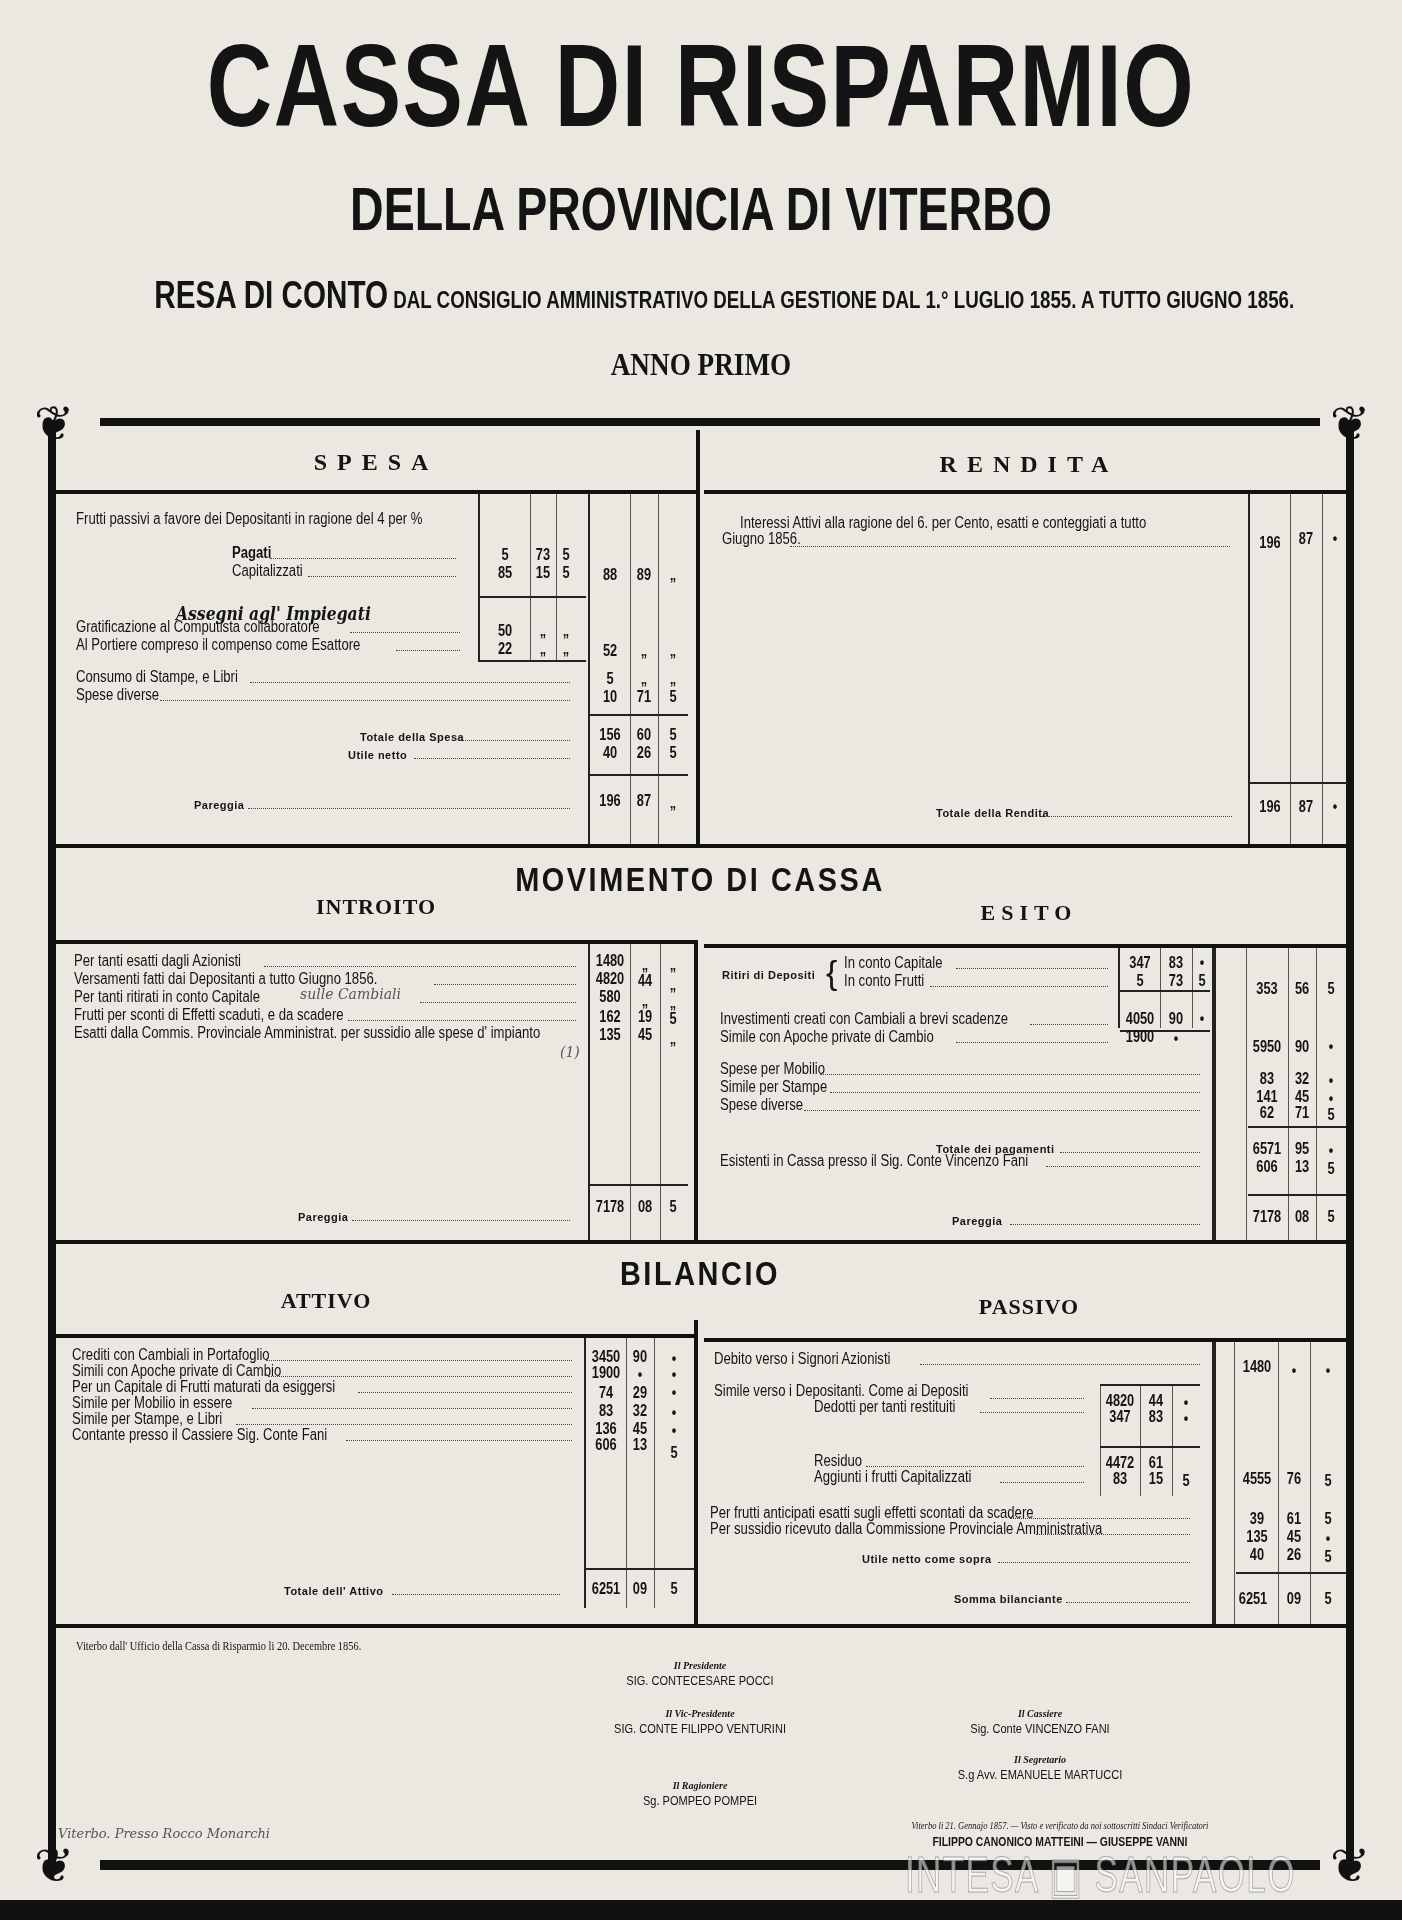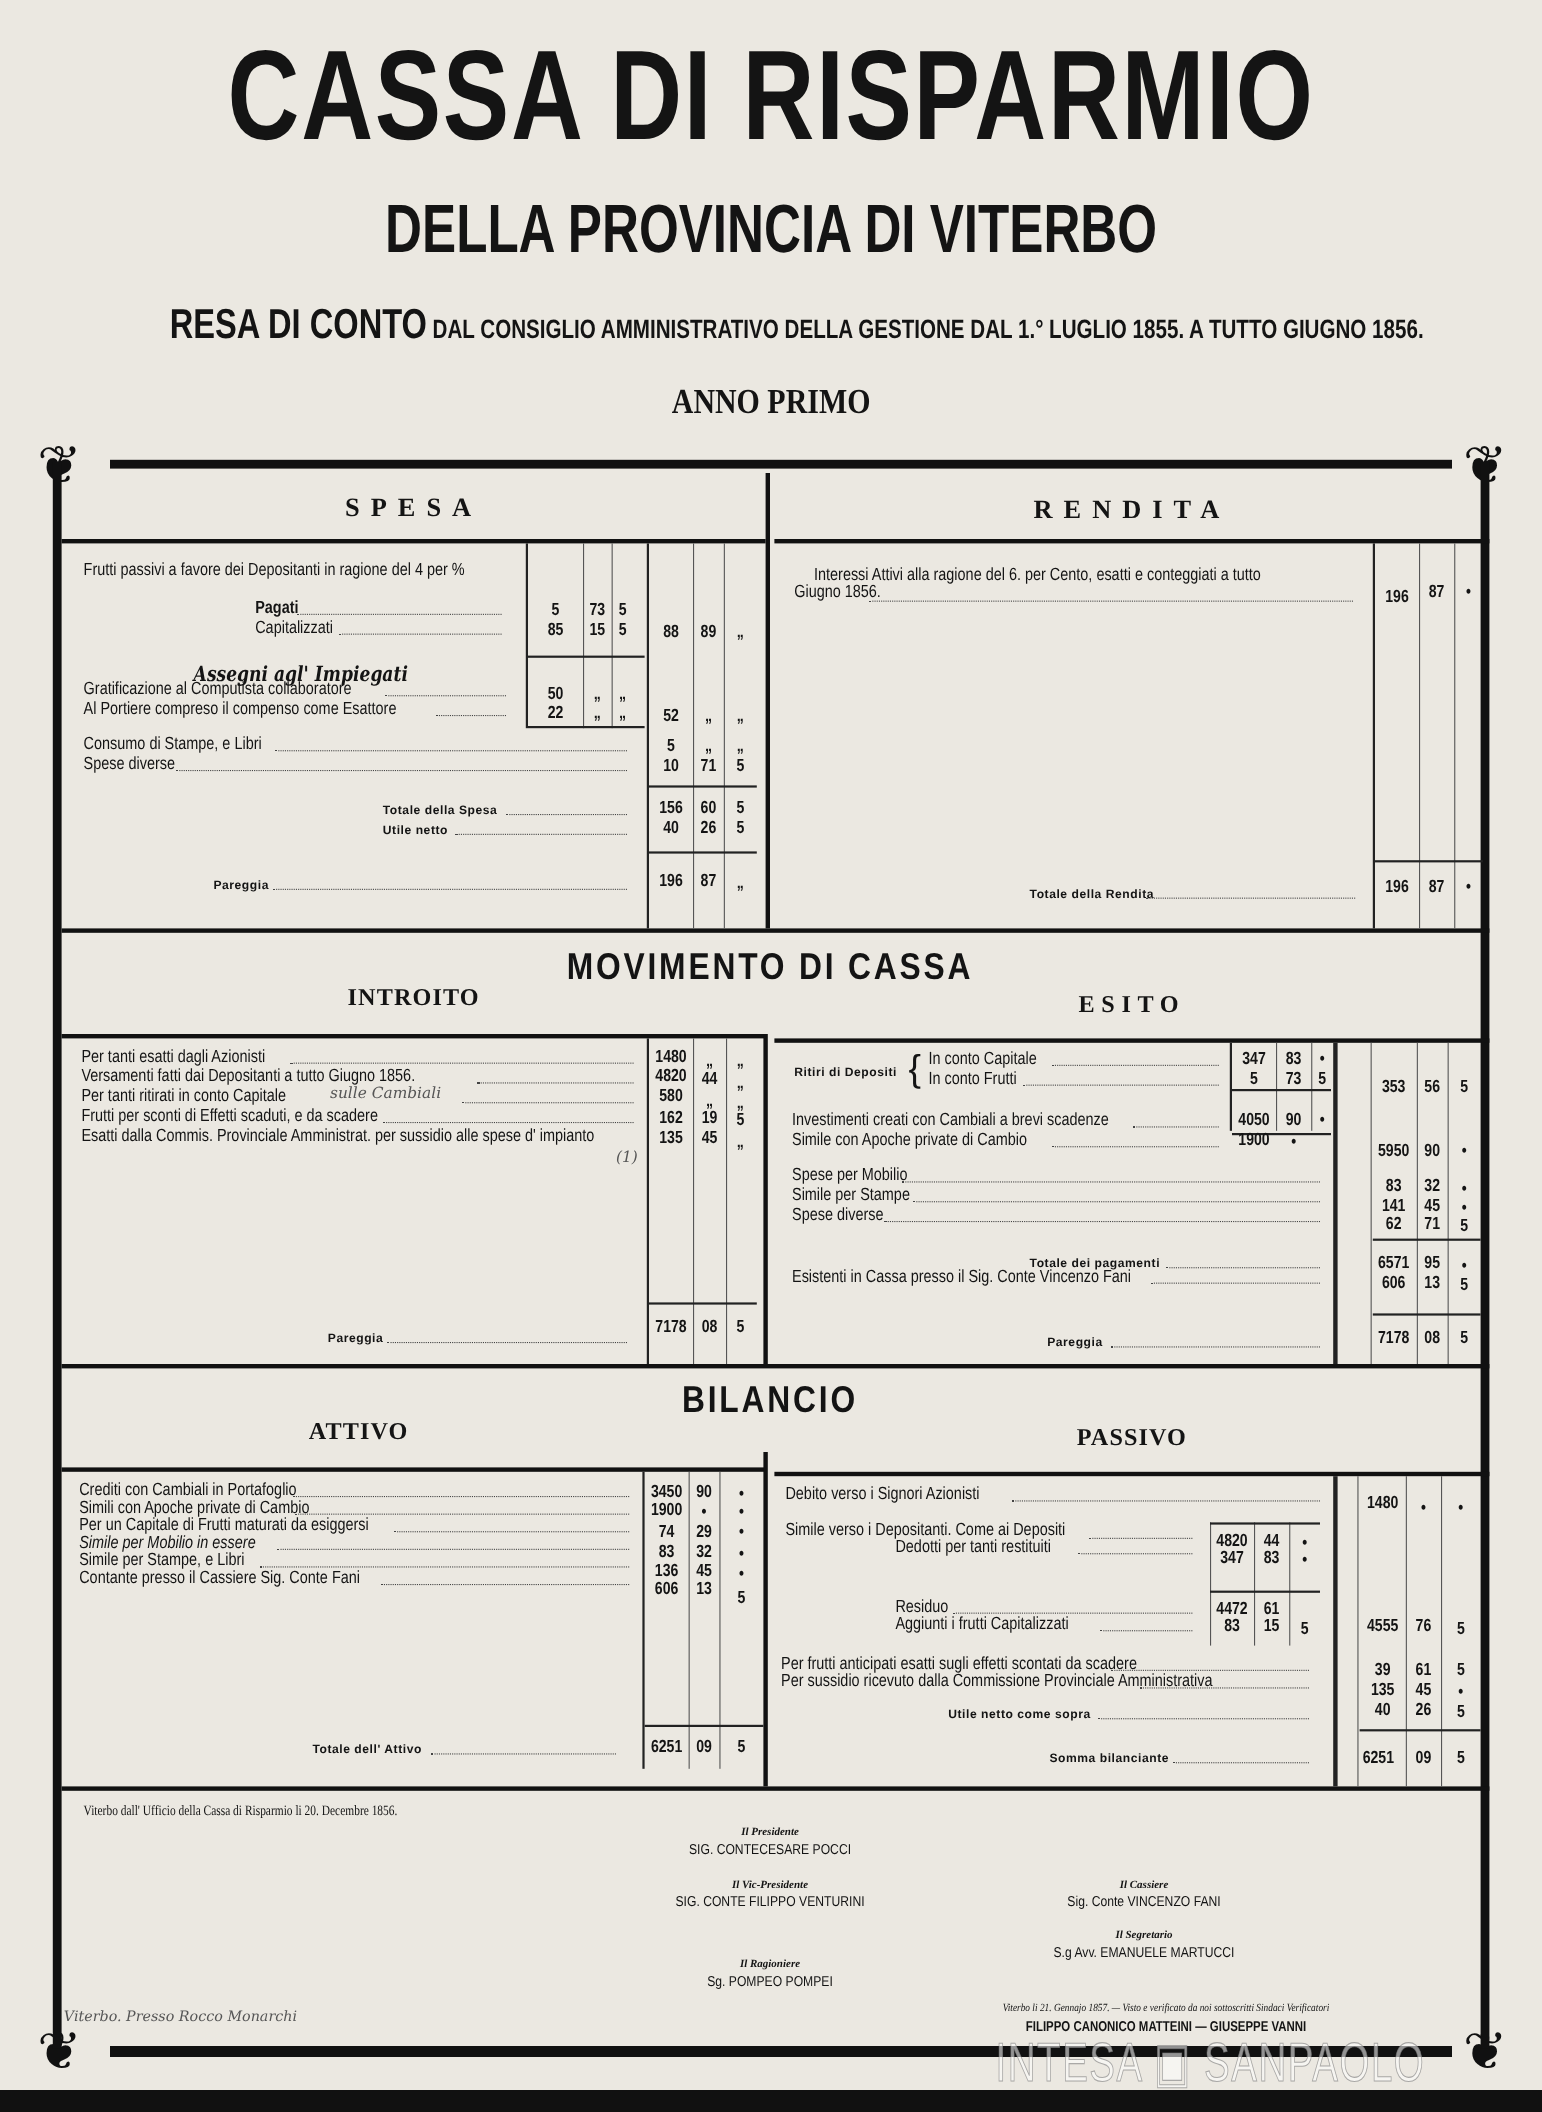--- a/index.html
+++ b/index.html
@@ -136,21 +136,21 @@
   <div class="num" style="left:630px;top:670px;width:28px;">„</div>
   <div class="num" style="left:658px;top:670px;width:30px;">„</div>
 
   <div class="row" style="left:76px;top:686px;"><span class="lbl">Spese diverse</span></div>
   <div class="dots" style="left:160px;top:700px;width:410px;"></div>
   <div class="num" style="left:590px;top:688px;width:40px;">10</div>
   <div class="num" style="left:630px;top:688px;width:28px;">71</div>
   <div class="num" style="left:658px;top:688px;width:30px;">5</div>
 
   <div class="ln" style="left:590px;top:714px;width:98px;"></div>
-  <div class="row tiny" style="left:348px;top:728px;">Totale della Spesa</div>
+  <div class="row tiny" style="left:360px;top:728px;">Totale della Spesa</div>
   <div class="dots" style="left:460px;top:740px;width:110px;"></div>
   <div class="num" style="left:590px;top:726px;width:40px;">156</div>
   <div class="num" style="left:630px;top:726px;width:28px;">60</div>
   <div class="num" style="left:658px;top:726px;width:30px;">5</div>
 
   <div class="row tiny" style="left:348px;top:746px;">Utile netto</div>
   <div class="dots" style="left:414px;top:758px;width:156px;"></div>
   <div class="num" style="left:590px;top:744px;width:40px;">40</div>
   <div class="num" style="left:630px;top:744px;width:28px;">26</div>
   <div class="num" style="left:658px;top:744px;width:30px;">5</div>
@@ -320,21 +320,21 @@
   <div class="num" style="left:586px;top:1364px;width:40px;">1900</div>
   <div class="num" style="left:626px;top:1366px;width:28px;">•</div>
   <div class="num" style="left:654px;top:1366px;width:40px;">•</div>
 
   <div class="row" style="left:72px;top:1378px;"><span class="lbl">Per un Capitale di Frutti maturati da esiggersi</span></div>
   <div class="dots" style="left:358px;top:1392px;width:214px;"></div>
   <div class="num" style="left:586px;top:1384px;width:40px;">74</div>
   <div class="num" style="left:626px;top:1384px;width:28px;">29</div>
   <div class="num" style="left:654px;top:1384px;width:40px;">•</div>
 
-  <div class="row" style="left:72px;top:1394px;font-style:italic;"><span class="lbl">Simile per Mobilio in essere</span></div>
+  <div class="row" style="left:72px;top:1394px;"><span class="lbl">Simile per Mobilio in essere</span></div>
   <div class="dots" style="left:252px;top:1408px;width:320px;"></div>
   <div class="num" style="left:586px;top:1402px;width:40px;">83</div>
   <div class="num" style="left:626px;top:1402px;width:28px;">32</div>
   <div class="num" style="left:654px;top:1404px;width:40px;">•</div>
 
   <div class="row" style="left:72px;top:1410px;"><span class="lbl">Simile per Stampe, e Libri</span></div>
   <div class="dots" style="left:236px;top:1424px;width:336px;"></div>
   <div class="num" style="left:586px;top:1420px;width:40px;">136</div>
   <div class="num" style="left:626px;top:1420px;width:28px;">45</div>
   <div class="num" style="left:654px;top:1422px;width:40px;">•</div>

